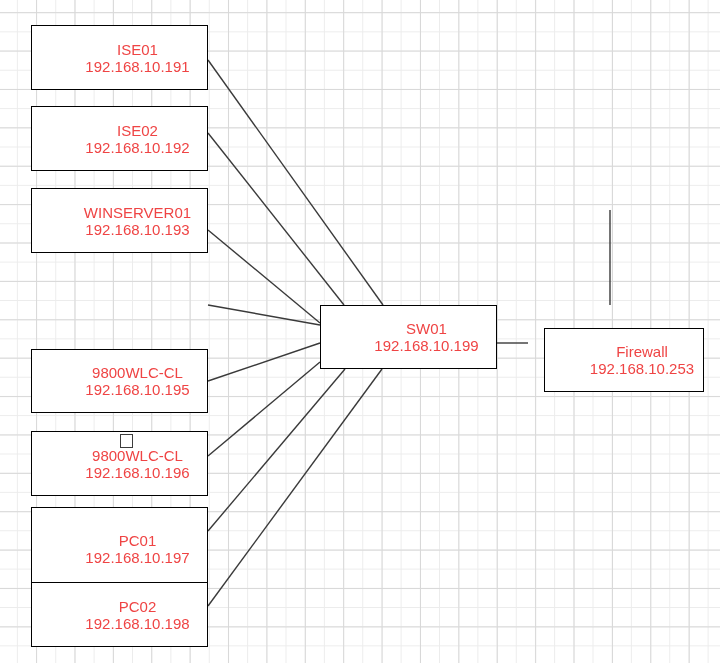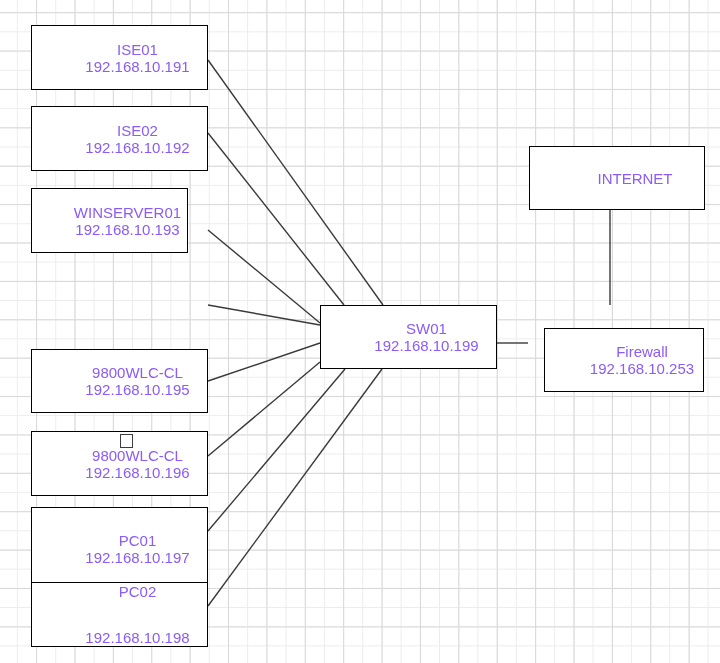--- a/index.html
+++ b/index.html
@@ -32,21 +32,21 @@
     position: absolute;
     z-index: 2;
     box-sizing: border-box;
     background: #ffffff;
     border: 1.5px solid #000000;
     display: flex;
     flex-direction: column;
     align-items: center;
     justify-content: center;
     text-align: center;
-    color: #8b5cf6;
+    color: #ef4444;
     font-size: 15px;
     line-height: 17px;
     white-space: nowrap;
     padding-left: 36px;
   }
   .node .ip:empty { display: none; }
   .tofu {
     position: absolute;
     z-index: 3;
     box-sizing: border-box;
@@ -75,56 +75,52 @@
   <div class="node" style="left: 31px; top: 25px; width: 177px; height: 65px;">
     <span class="nm">ISE01</span>
     <span class="ip">192.168.10.191</span>
   </div>
 
   <div class="node" style="left: 31px; top: 106px; width: 177px; height: 65px; align-items: center;">
     <span class="nm">ISE02</span>
     <span class="ip">192.168.10.192</span>
   </div>
 
-  <div class="node" style="left: 31px; top: 188px; width: 157px; height: 65px;">
+  <div class="node" style="left: 31px; top: 188px; width: 177px; height: 65px;">
     <span class="nm">WINSERVER01</span>
     <span class="ip">192.168.10.193</span>
   </div>
 
 
   <div class="node" style="left: 31px; top: 349px; width: 177px; height: 64px;">
     <span class="nm">9800WLC-CL</span>
     <span class="ip">192.168.10.195</span>
   </div>
 
   <div class="node" style="left: 31px; top: 431px; width: 177px; height: 65px;">
     <span class="nm">9800WLC-CL</span>
     <span class="ip">192.168.10.196</span>
   </div>
 
   <div class="node" style="left: 31px; top: 507px; width: 177px; height: 84px;">
     <span class="nm">PC01</span>
     <span class="ip">192.168.10.197</span>
   </div>
 
-  <div class="node" style="left: 31px; top: 582px; width: 177px; height: 65px; justify-content: space-between;">
+  <div class="node" style="left: 31px; top: 582px; width: 177px; height: 65px;">
     <span class="nm">PC02</span>
     <span class="ip">192.168.10.198</span>
   </div>
 
   <div class="node" style="left: 320px; top: 305px; width: 177px; height: 64px; text-align: right;">
     <span class="nm">SW01</span>
     <span class="ip">192.168.10.199</span>
   </div>
 
   <div class="node" style="left: 544px; top: 305px; width: 160px; height: 64px; margin-top: 23px;">
     <span class="nm">Firewall</span>
     <span class="ip">192.168.10.253</span>
   </div>
 
-  <div class="node" style="left: 529px; top: 146px; width: 176px; height: 64px;">
-    <span class="nm">INTERNET</span>
-
-  </div>
 
   <div class="tofu" style="left: 120px; top: 434px; width: 13px; height: 14px;"></div>
 
 </div>
 
 </body></html>

